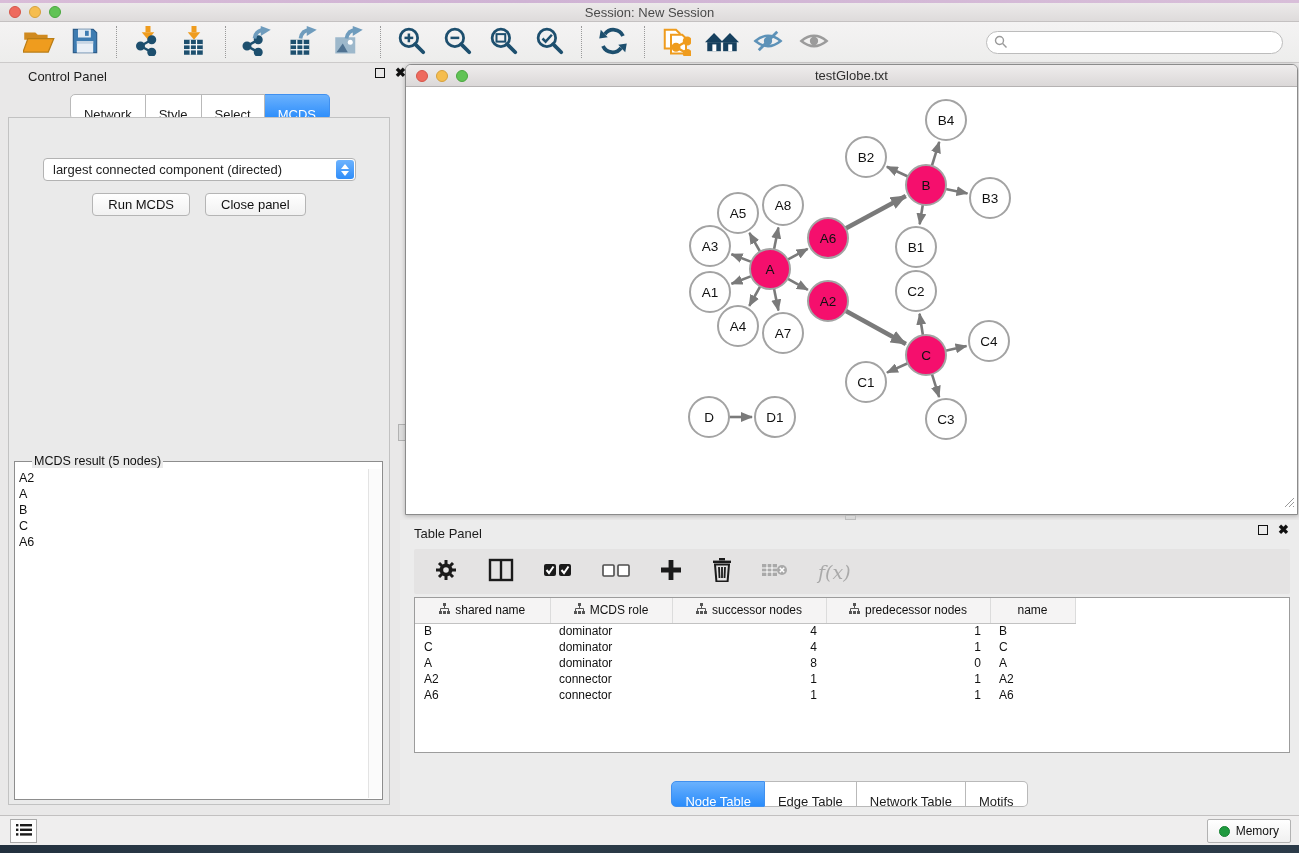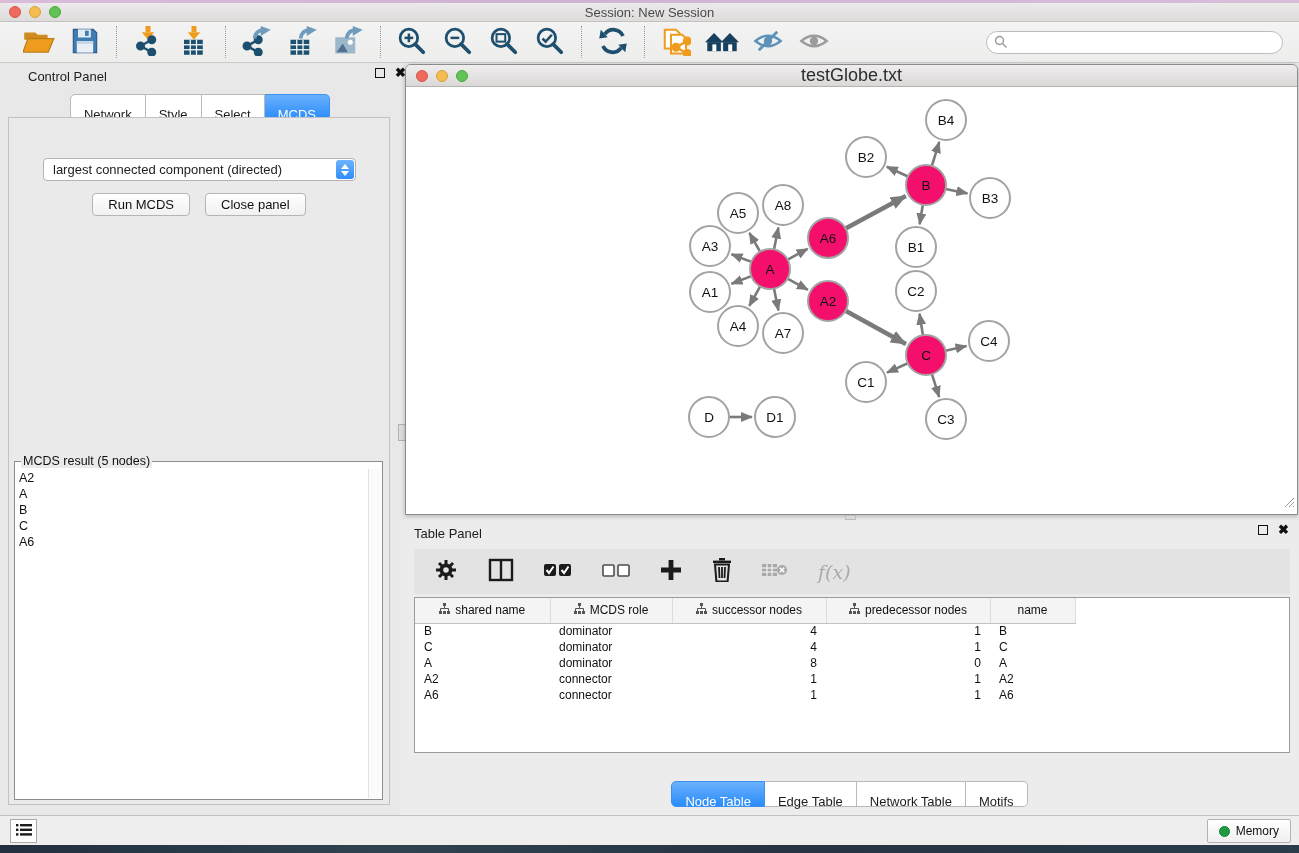--- a/index.html
+++ b/index.html
@@ -57,36 +57,36 @@
     display:flex; flex-direction:column; align-items:center; justify-content:center; gap:2px; }
   .tri-up { width:0; height:0; border-left:4px solid transparent; border-right:4px solid transparent;
     border-bottom:5px solid #fff; }
   .tri-down { width:0; height:0; border-left:4px solid transparent; border-right:4px solid transparent;
     border-top:5px solid #fff; }
   .cp-buttons { position:absolute; top:75px; width:100%; display:flex; justify-content:center; gap:15px; }
   .mac-btn { background:linear-gradient(#ffffff,#f1f1f1); border:1px solid #b5b5b5; border-radius:4px;
     font-size:13px; height:23px; padding:0 15px; color:#111; cursor:default; }
   .result-fieldset { position:absolute; left:5px; right:6px; top:336px; bottom:4px;
     border:1px solid #8d8d8d; background:#fff; }
-  .result-fieldset legend { font-size:12.5px; color:#111; background:#eaeaea; padding:0 2px; margin-left:6px; }
+  .result-fieldset legend { font-size:12.5px; color:#111; background:#eaeaea; padding:0 2px; margin-left:17px; }
   .result-list { position:absolute; left:1px; right:15px; top:2px; bottom:2px; overflow:hidden; }
   .result-item { font-size:12.5px; line-height:16px; padding-left:3px; color:#111; }
   .result-scroll { position:absolute; right:1px; top:1px; bottom:1px; width:13px;
     background:#fbfbfb; border-left:1px solid #e3e3e3; }
 
   
   .v-handle { position:absolute; left:398px; top:424px; width:8px; height:17px;
     background:#dcdcdc; border:1px solid #b2b2b2; }
   .net-window { position:absolute; left:405px; top:64px; width:893px; height:451px;
     background:#fff; border:1px solid #8b8b8b; border-radius:6px 6px 0 0;
     box-shadow:0 1px 4px rgba(0,0,0,.25); }
   .nw-titlebar { position:relative; height:22px; background:linear-gradient(#efeded,#dbd8d8);
     border-bottom:1px solid #b5b2b2; border-radius:5px 5px 0 0; display:flex; align-items:center; }
   .nw-titlebar .lights { top:5px; left:10px; }
-  .nw-title { width:100%; text-align:center; font-size:18px; color:#2e2e2e; }
+  .nw-title { width:100%; text-align:center; font-size:13px; color:#2e2e2e; }
   .graph-svg { display:block; }
   .resize-grip { position:absolute; right:2px; bottom:2px; }
   .h-handle { position:absolute; left:845px; top:515px; width:11px; height:5px;
     background:#d8d8d8; border:1px solid #bdbdbd; }
 
   
   .table-panel { position:absolute; left:400px; top:520px; right:0; bottom:38px; background:#ececec; }
   .tp-header { position:absolute; left:0; top:0; width:100%; height:26px; display:flex; align-items:center; }
   .tp-toolbar { position:absolute; left:14px; right:9px; top:29px; height:45px;
     background:#e4e3e3; border-radius:2px; display:flex; align-items:center; gap:30px; padding-left:20px; }

